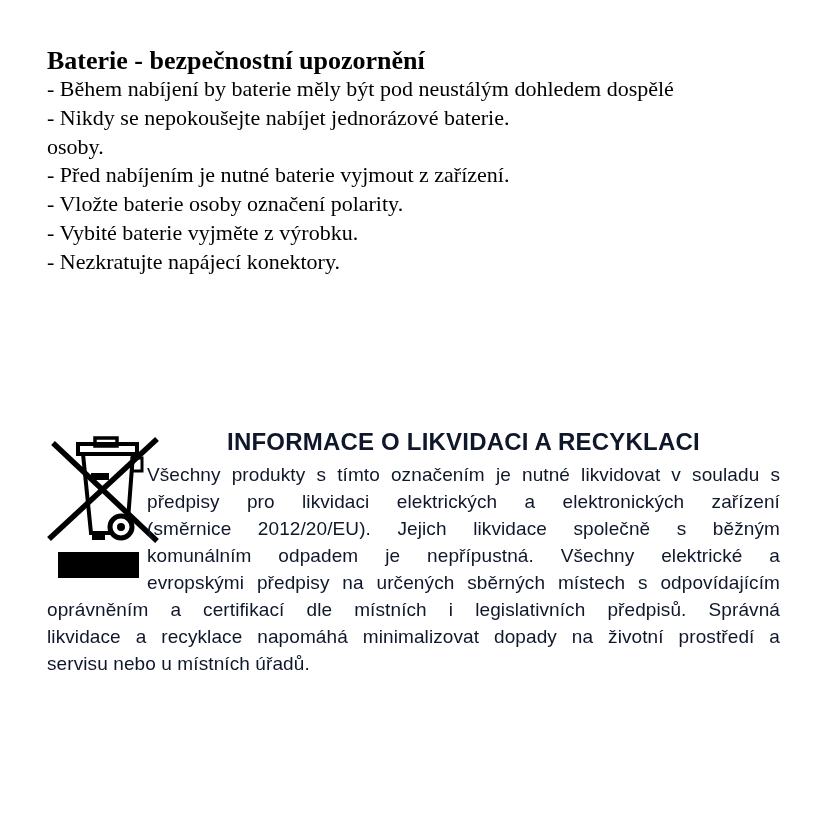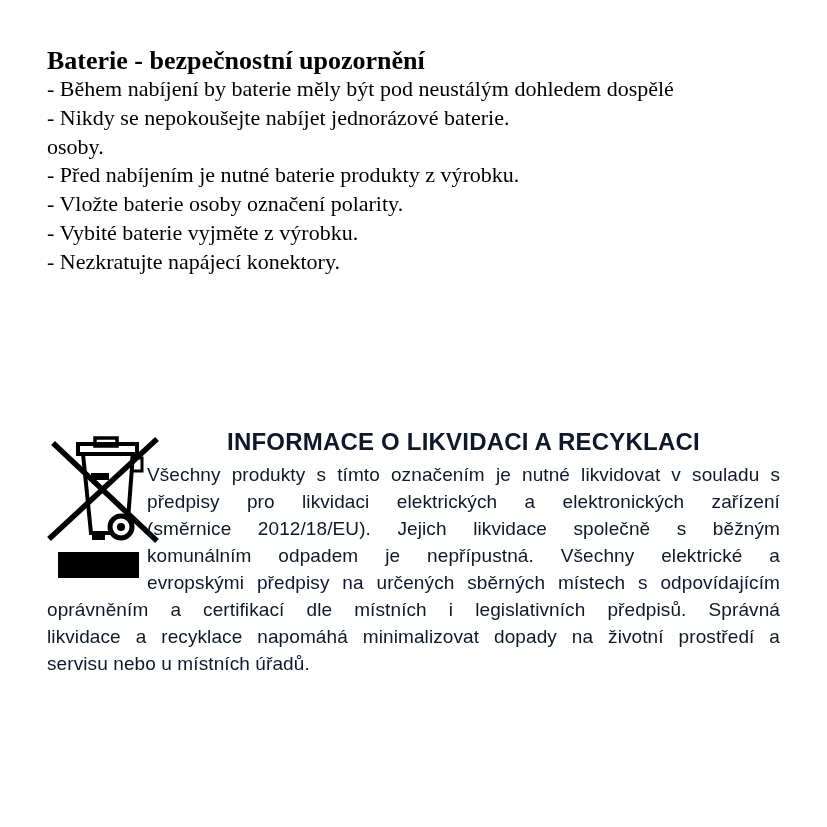--- a/index.html
+++ b/index.html
@@ -80,21 +80,21 @@
 </head>
 <body>
 
 <div class="page">
 
   <section class="battery-section">
     <h1 class="battery-heading">Baterie - bezpečnostní upozornění</h1>
     <div class="battery-line">- Během nabíjení by baterie měly být pod neustálým dohledem dospělé</div>
     <div class="battery-line">- Nikdy se nepokoušejte nabíjet jednorázové baterie.</div>
     <div class="battery-line">osoby.</div>
-    <div class="battery-line">- Před nabíjením je nutné baterie produkty z výrobku.</div>
+    <div class="battery-line">- Před nabíjením je nutné baterie vyjmout z zařízení.</div>
     <div class="battery-line">- Vložte baterie osoby označení polarity.</div>
     <div class="battery-line">- Vybité baterie vyjměte z výrobku.</div>
     <div class="battery-line">- Nezkratujte napájecí konektory.</div>
   </section>
 
   <section class="recycle-section">
 
     <div class="weee-float">
       <svg width="112" height="118" viewBox="0 0 112 118" xmlns="http://www.w3.org/2000/svg">
 
@@ -116,21 +116,21 @@
         <line x1="6" y1="16" x2="110" y2="114" stroke="#000" stroke-width="5.5"></line>
         <line x1="110" y1="12" x2="2" y2="112" stroke="#000" stroke-width="5.5"></line>
       </svg>
       <div class="weee-black-bar"></div>
     </div>
 
     <h2 class="recycle-heading">INFORMACE O LIKVIDACI A RECYKLACI</h2>
 
     <div class="recycle-line">Všechny produkty s tímto označením je nutné likvidovat v souladu s</div>
     <div class="recycle-line">předpisy pro likvidaci elektrických a elektronických zařízení</div>
-    <div class="recycle-line">(směrnice 2012/18/EU). Jejich likvidace společně s běžným</div>
+    <div class="recycle-line">(směrnice 2012/20/EU). Jejich likvidace společně s běžným</div>
     <div class="recycle-line">komunálním odpadem je nepřípustná. Všechny elektrické a</div>
     <div class="recycle-line">evropskými předpisy na určených sběrných místech s odpovídajícím</div>
     <div class="recycle-line">oprávněním a certifikací dle místních i legislativních předpisů. Správná</div>
     <div class="recycle-line">likvidace a recyklace napomáhá minimalizovat dopady na životní prostředí a</div>
     <div class="recycle-line last">servisu nebo u místních úřadů.</div>
 
   </section>
 
 </div>
 

